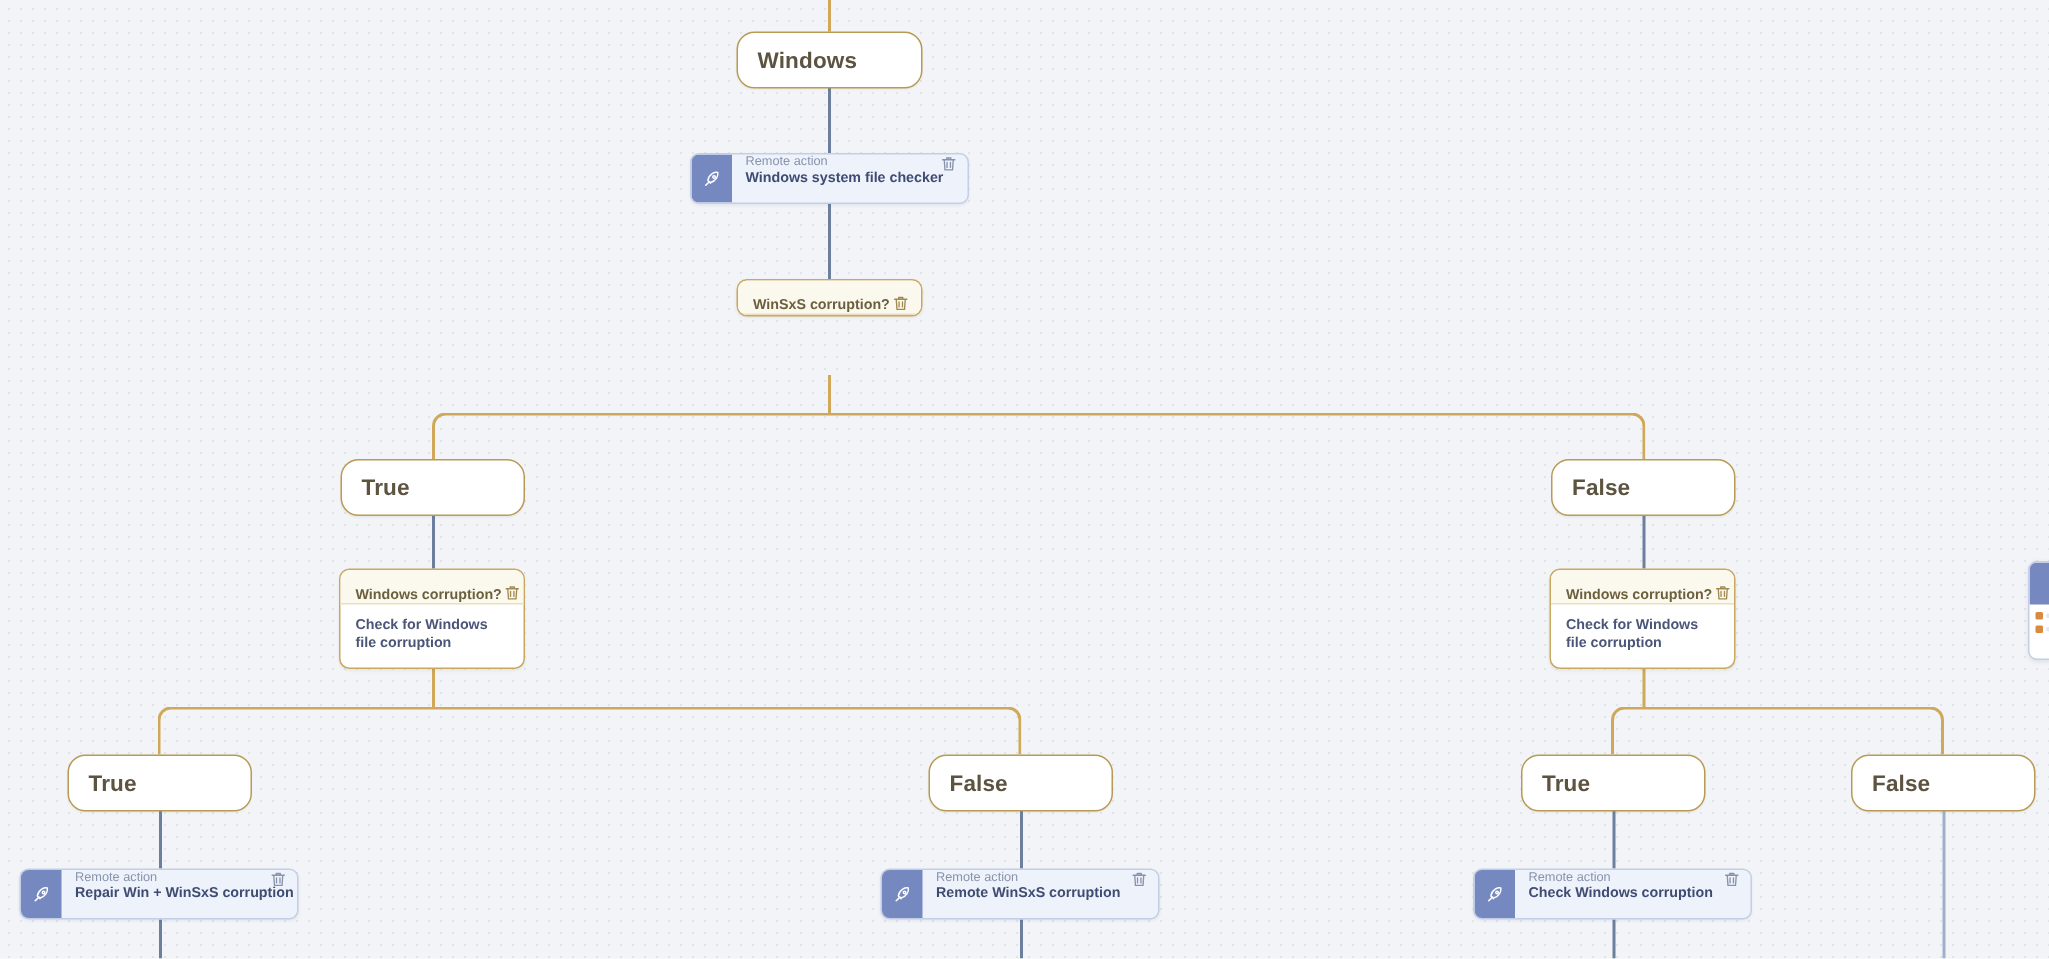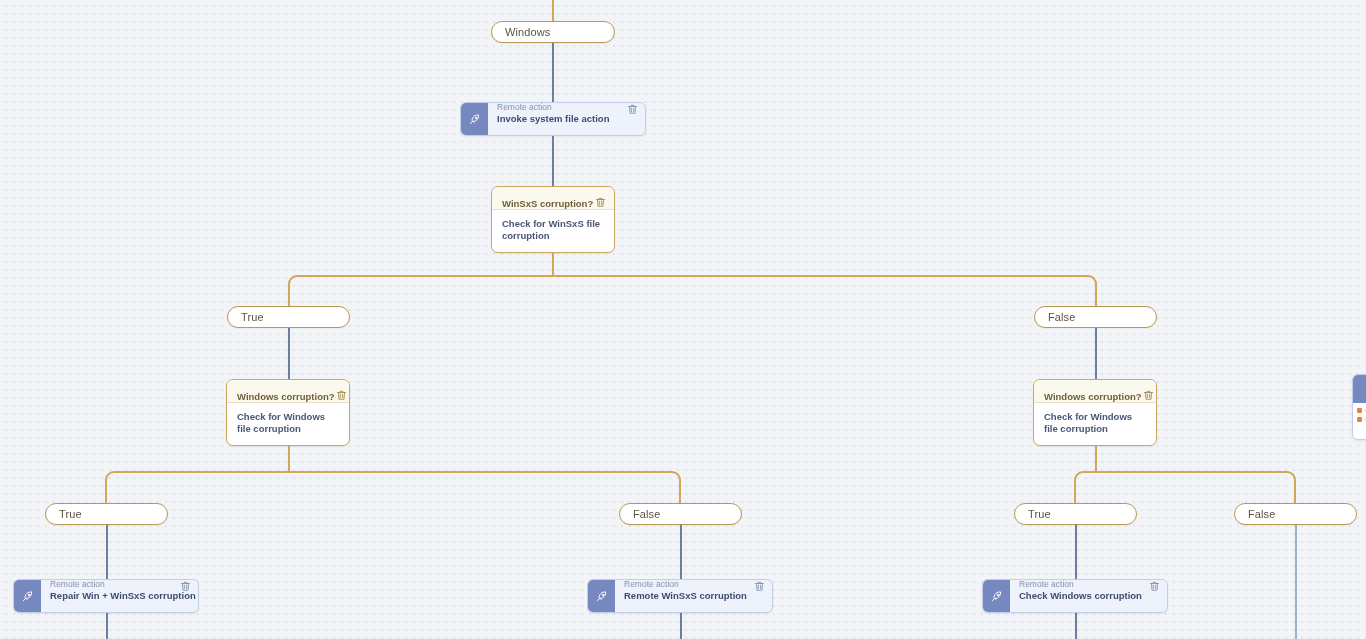--- a/index.html
+++ b/index.html
@@ -41,30 +41,30 @@
     border: 2px solid #cfa85a;
     border-bottom: none;
     border-top-left-radius: 9px;
     border-top-right-radius: 9px;
     background: transparent;
   }
 
   
   .pill {
     position: absolute;
-    height: 22px;
+    height: 38px;
     border: 1px solid #b99a55;
     border-radius: 12px;
     background: #ffffff;
     display: flex;
     align-items: center;
     padding-left: 13px;
-    font-size: 11px;
+    font-size: 15px;
     color: #5c5340;
-    font-weight: 400;
+    font-weight: 700;
     letter-spacing: .1px;
     box-shadow: 0 1px 1px rgba(90,70,20,.05);
   }
 
   
   .cond {
     position: absolute;
     width: 124px;
     border: 1px solid #c9a85f;
     border-radius: 7px;
@@ -221,36 +221,35 @@
     <div class="action-icon">
       <svg class="trash" viewBox="0 0 16 16" fill="none" stroke="#ffffff" stroke-width="1.2" stroke-linecap="round" stroke-linejoin="round">
         <path d="M6.2 9.8 3.6 12.4M5.2 10.8 3 13"></path>
         <path d="M7 11.2 4.8 9c.4-2.4 1.7-4.4 3.6-5.6C9.8 2.5 11.3 2.2 13 2.4c.2 1.7-.1 3.2-1 4.6-1.2 1.9-3.2 3.2-5 3.6Z"></path>
         <circle cx="9.9" cy="6.1" r="1.05"></circle>
       </svg>
     </div>
     <div class="action-main">
       <div class="action-text">
         <div class="action-label">Remote action</div>
-        <div class="action-title">Invoke system file action</div>
+        <div class="action-title">Windows system file checker</div>
       </div>
       <svg class="trash" viewBox="0 0 16 16" fill="none" stroke="#8793ab" stroke-width="1.1" stroke-linecap="round" stroke-linejoin="round">
         <path d="M3 4.3h10M6.3 4.3V2.9h3.4v1.4M4.3 4.3l.6 8.3h6.2l.6-8.3M6.6 6.4v4.2M9.4 6.4v4.2"></path>
       </svg>
     </div>
   </div>
 
   <div class="cond" style="left:491px; top:186px;">
     <div class="cond-head">
       <span class="cond-title">WinSxS corruption?</span>
       <svg class="trash" viewBox="0 0 16 16" fill="none" stroke="#a08a52" stroke-width="1.1" stroke-linecap="round" stroke-linejoin="round">
         <path d="M3 4.3h10M6.3 4.3V2.9h3.4v1.4M4.3 4.3l.6 8.3h6.2l.6-8.3M6.6 6.4v4.2M9.4 6.4v4.2"></path>
       </svg>
     </div>
-    <div class="cond-body">Check for WinSxS file corruption</div>
   </div>
 
   <div class="pill" style="left:227px; top:306px; width:123px;">
     <span>True</span>
   </div>
   <div class="pill" style="left:1034px; top:306px; width:123px;">
     <span>False</span>
   </div>
 
   <div class="cond" style="left:226px; top:379px;">

